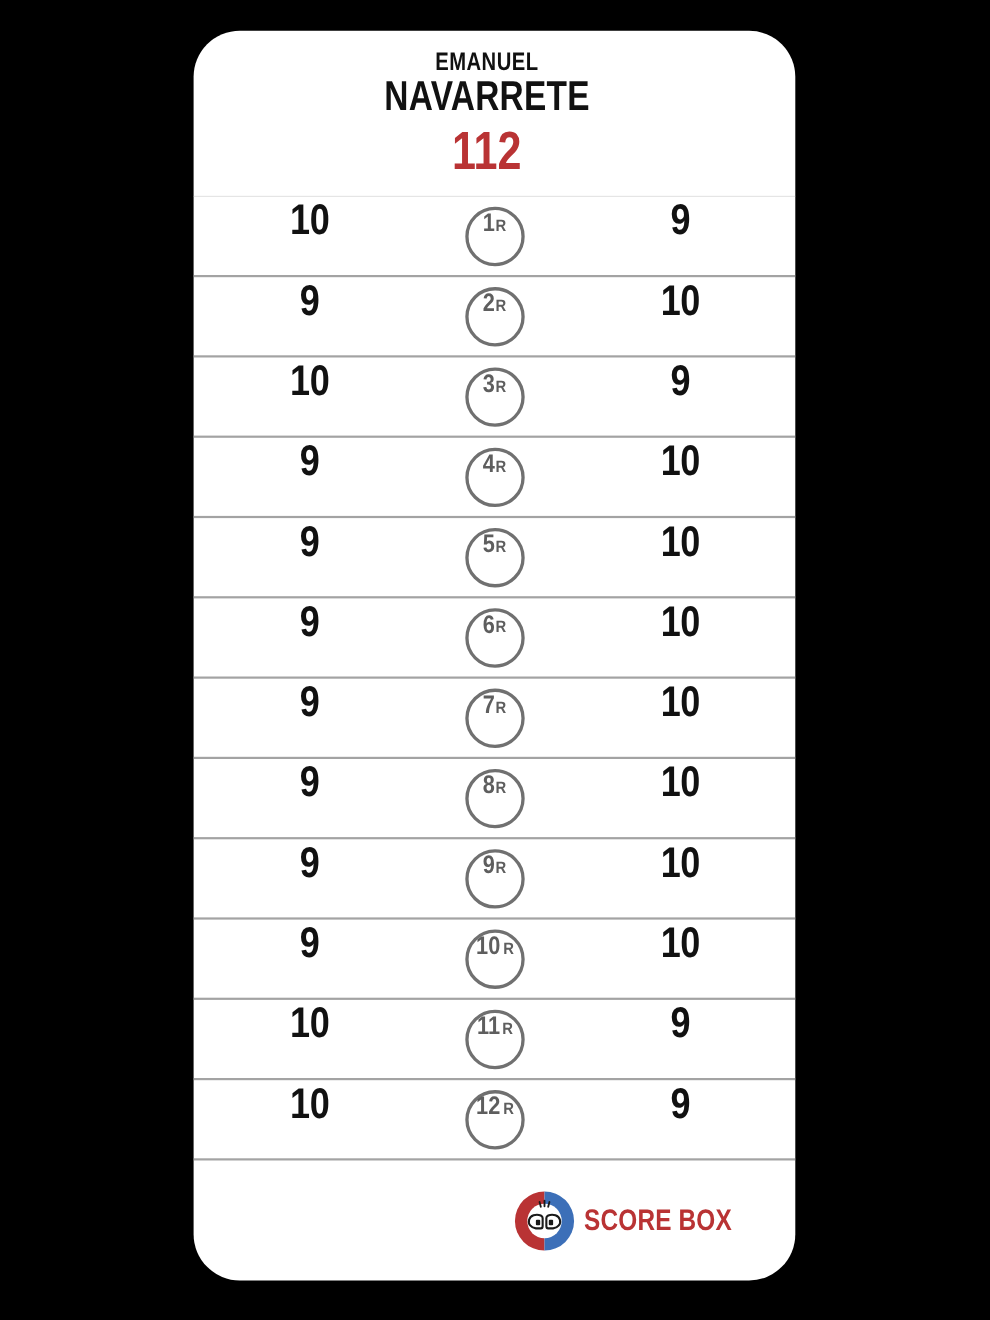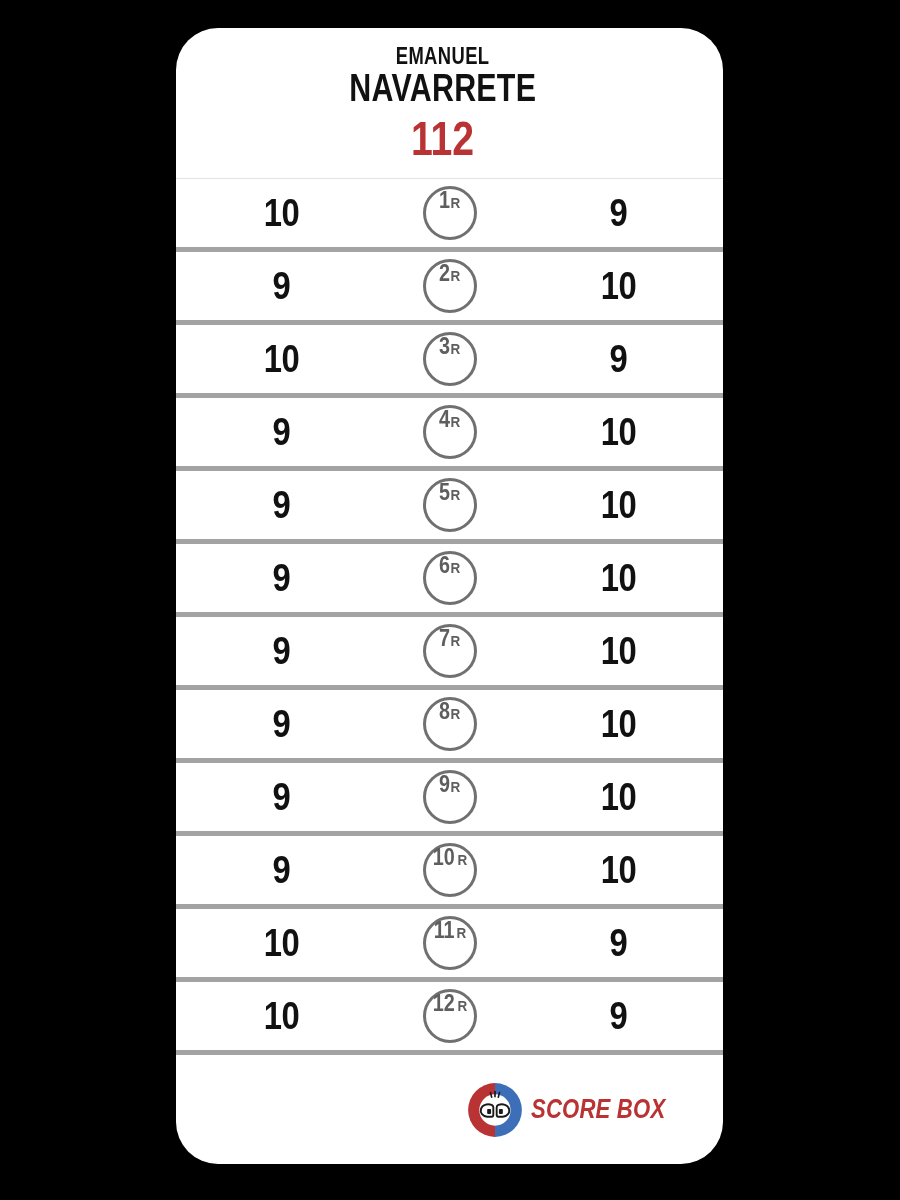--- a/index.html
+++ b/index.html
@@ -80,22 +80,22 @@
   
   .rows{
     position:absolute;
     left:0;top:151px;
     width:547px;
   }
   .row{
     position:relative;
     height:73px;
     display:flex;
-    align-items:center;
-    border-bottom:5px solid #a3a3a3;
+    align-items:flex-start;
+    border-bottom:2px solid #a3a3a3;
     box-sizing:border-box;
   }
   .score{
     flex:1 1 0;
     text-align:center;
     font-size:39px;
     font-weight:bold;
     color:#111;
     letter-spacing:-0.5px;
     transform:scaleX(0.84);
@@ -142,21 +142,20 @@
     display:flex;
     align-items:center;
     justify-content:flex-end;
     padding-right:28px;
     box-sizing:border-box;
   }
   .logo-wrap{
     display:flex;
     align-items:center;
     gap:8px;
-    font-style:italic;
   }
   .logo-mark{
     width:56px;height:56px;
     position:relative;
     flex:0 0 auto;
   }
   .brand{
     font-size:27px;
     font-weight:bold;
     color:#b93334;

